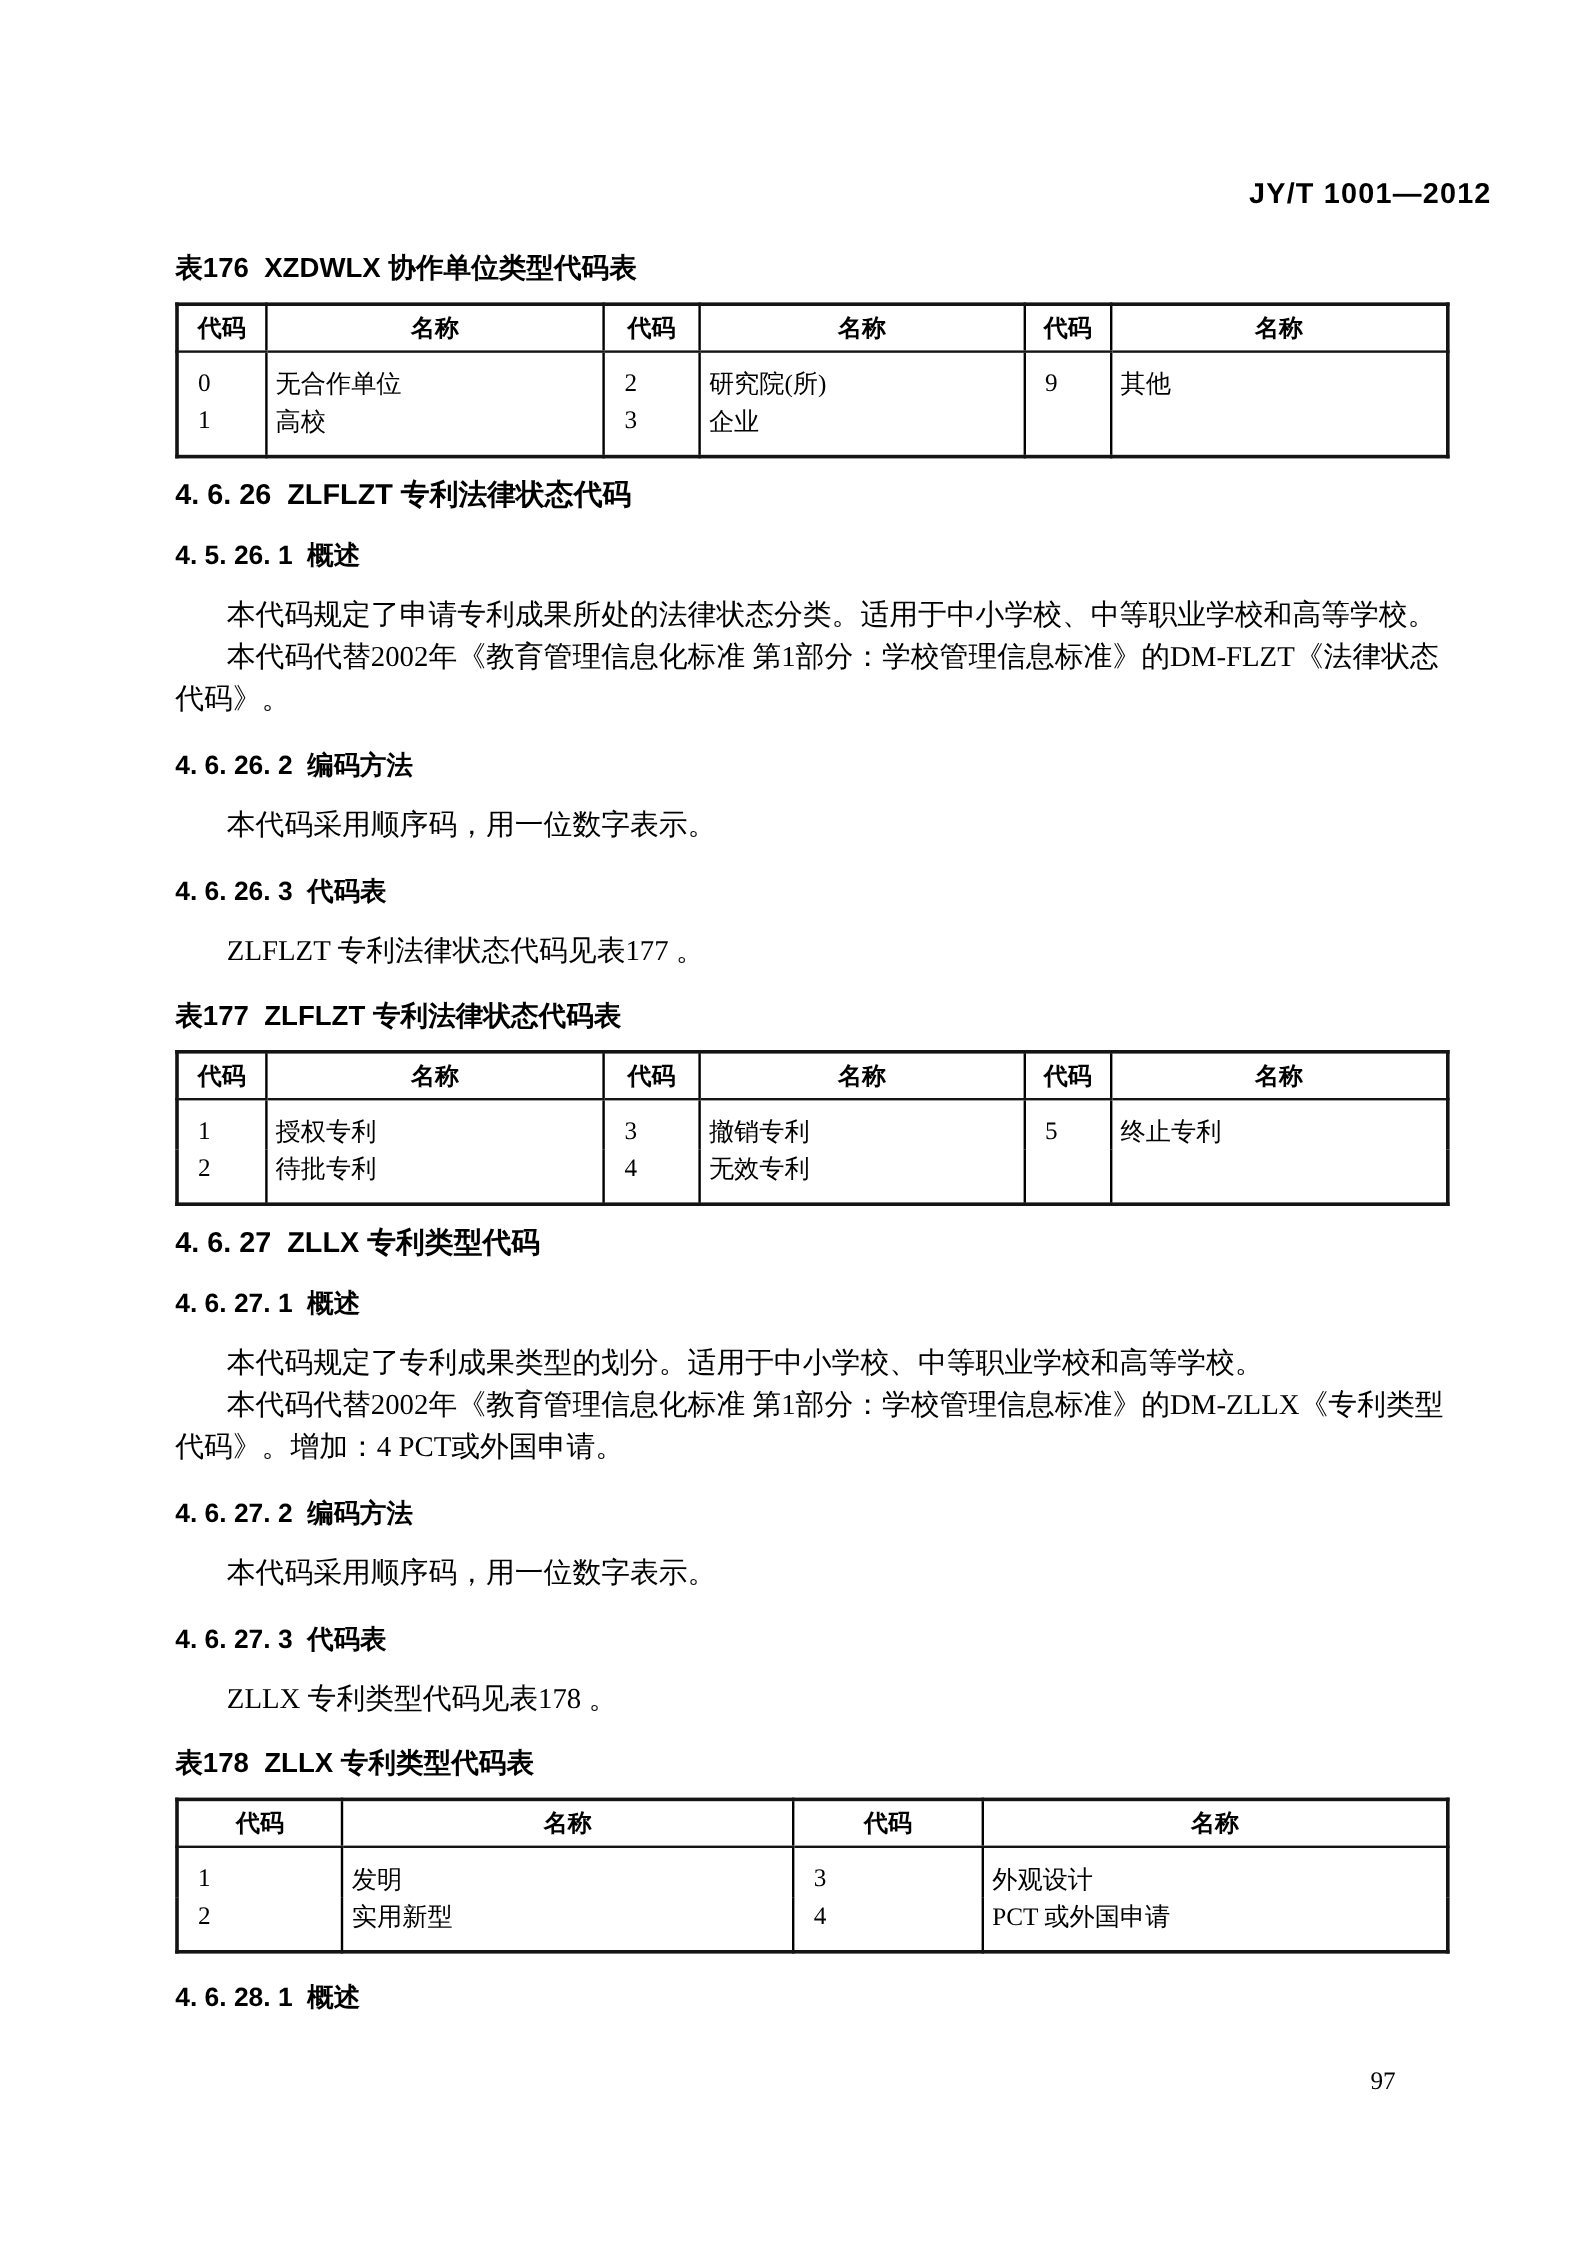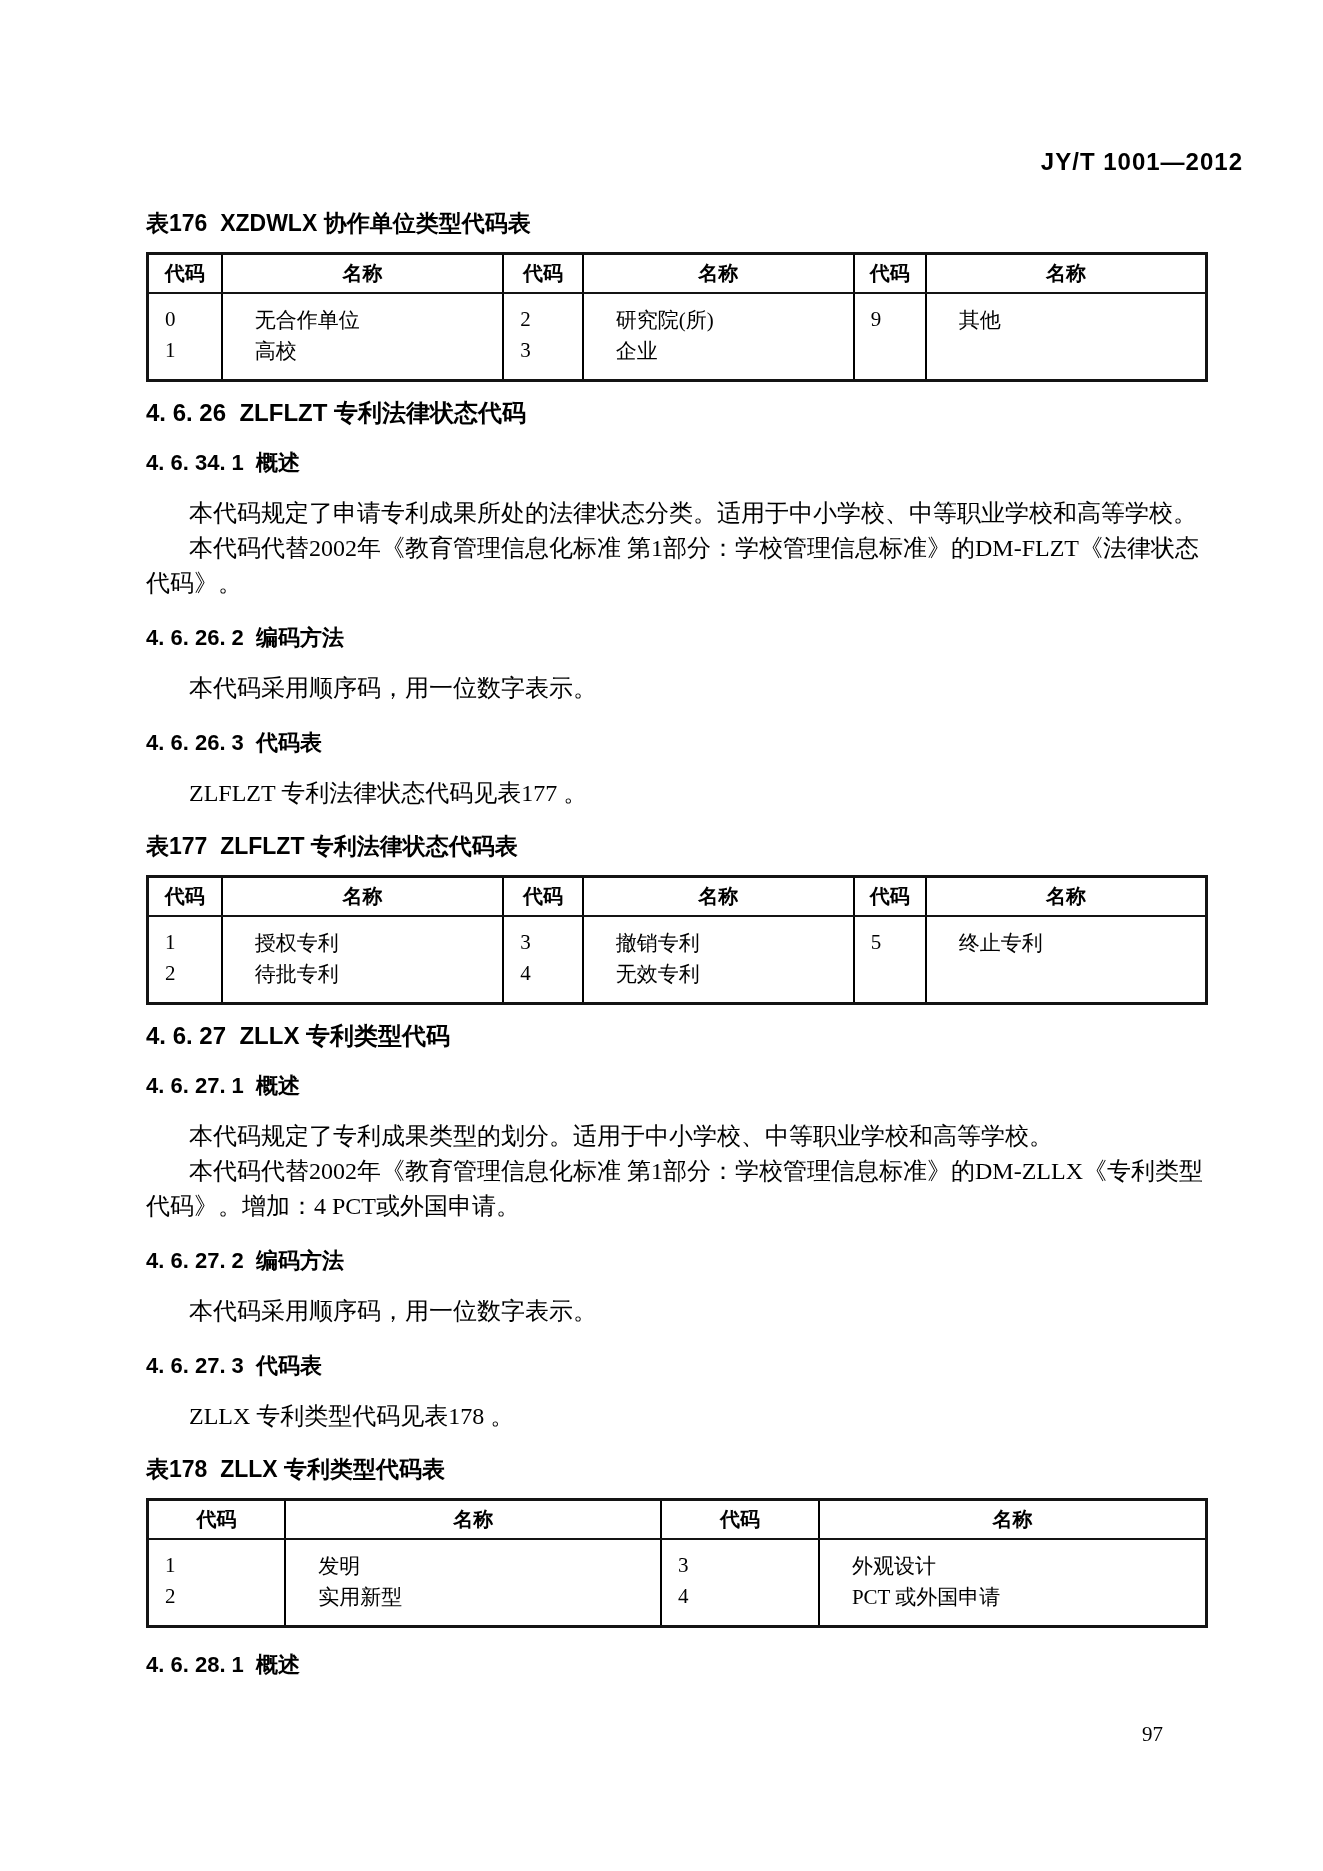--- a/index.html
+++ b/index.html
@@ -51,21 +51,21 @@
     border-bottom: 2px solid #141414;
     padding: 0;
   }
   table.code-table td {
     font-family: "Liberation Serif", "DejaVu Serif", serif;
     font-size: 21px;
     height: 31px;
     padding: 0 0 0 16px;
     vertical-align: middle;
   }
-  table.code-table td.name-col { padding-left: 32px; }
+  table.code-table td.name-col { padding-left: 7px; }
   table.code-table .v { border-left: 2px solid #000000; }
   table.code-table tbody tr:first-child td { padding-top: 10px; }
   table.code-table tbody tr:last-child td { padding-bottom: 13px; }
   h3.section-h {
     font-family: "Liberation Sans", "DejaVu Sans", sans-serif;
     font-weight: bold;
     font-size: 24px;
     line-height: 26px;
     margin: 18px 0 0 0;
     white-space: pre-wrap;
@@ -135,21 +135,21 @@
         <td class="v name-col">高校</td>
         <td class="v">3</td>
         <td class="v name-col">企业</td>
         <td class="v"></td>
         <td class="v name-col"></td>
       </tr>
     </tbody>
   </table>
 
   <h3 class="section-h">4. 6. 26  ZLFLZT 专利法律状态代码</h3>
-  <h4 class="sub-h">4. 6. 34. 1  概述</h4>
+  <h4 class="sub-h">4. 5. 26. 1  概述</h4>
   <p class="body">本代码规定了申请专利成果所处的法律状态分类。适用于中小学校、中等职业学校和高等学校。</p>
   <p class="body">本代码代替2002年《教育管理信息化标准 第1部分：学校管理信息标准》的DM-FLZT《法律状态代码》。</p>
   <h4 class="sub-h">4. 6. 26. 2  编码方法</h4>
   <p class="body">本代码采用顺序码，用一位数字表示。</p>
   <h4 class="sub-h">4. 6. 26. 3  代码表</h4>
   <p class="body">ZLFLZT 专利法律状态代码见表177 。</p>
 
   <div class="table-caption">表177  ZLFLZT 专利法律状态代码表</div>
   <table class="code-table">
     <colgroup>

